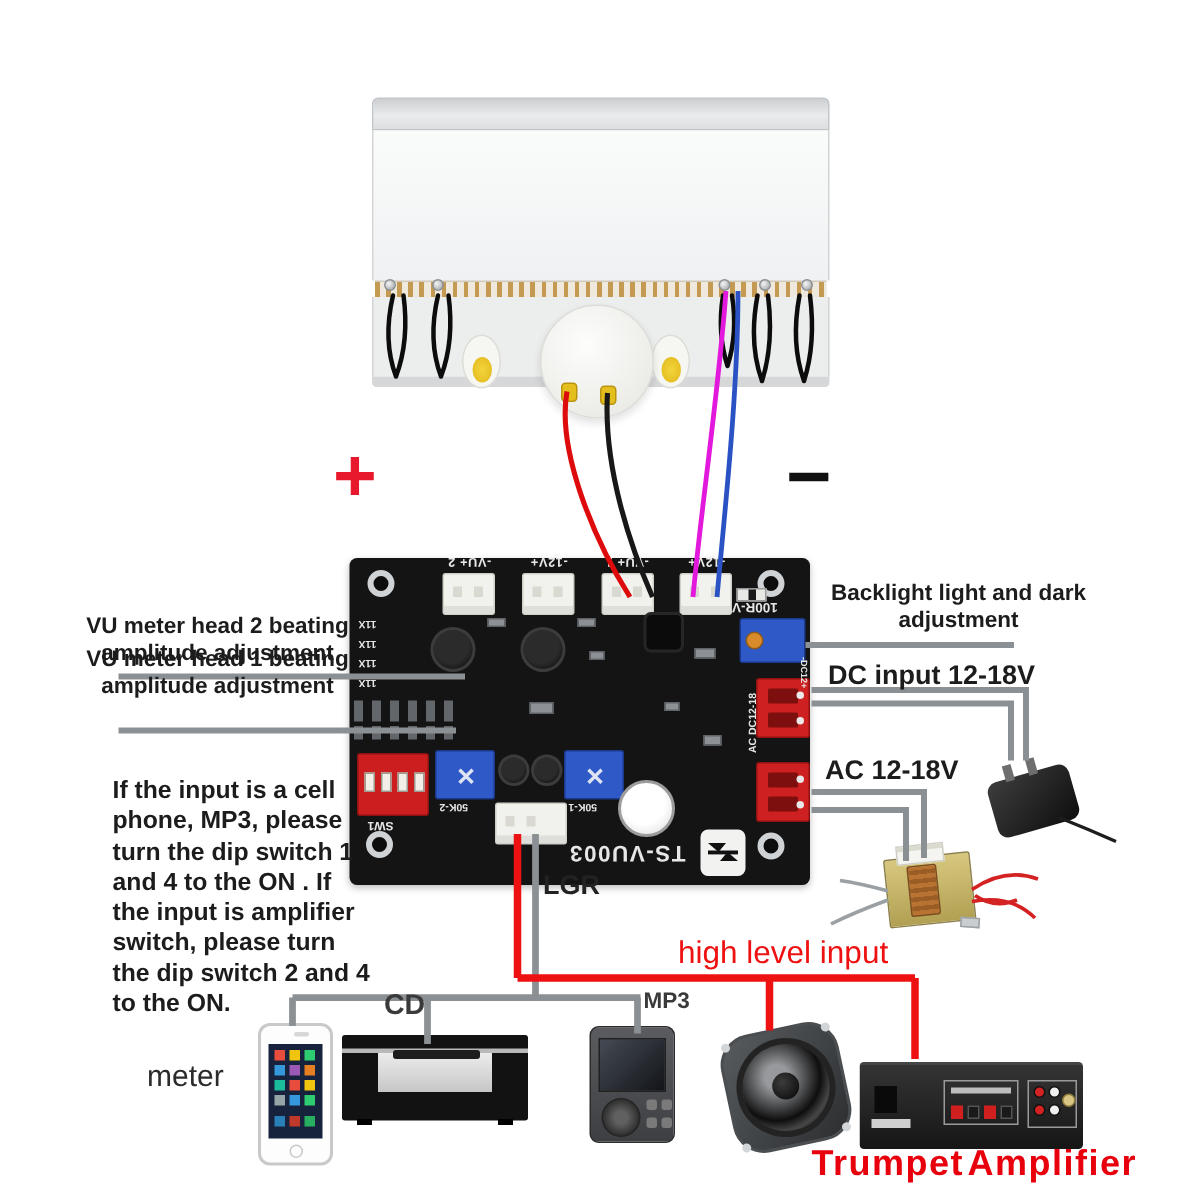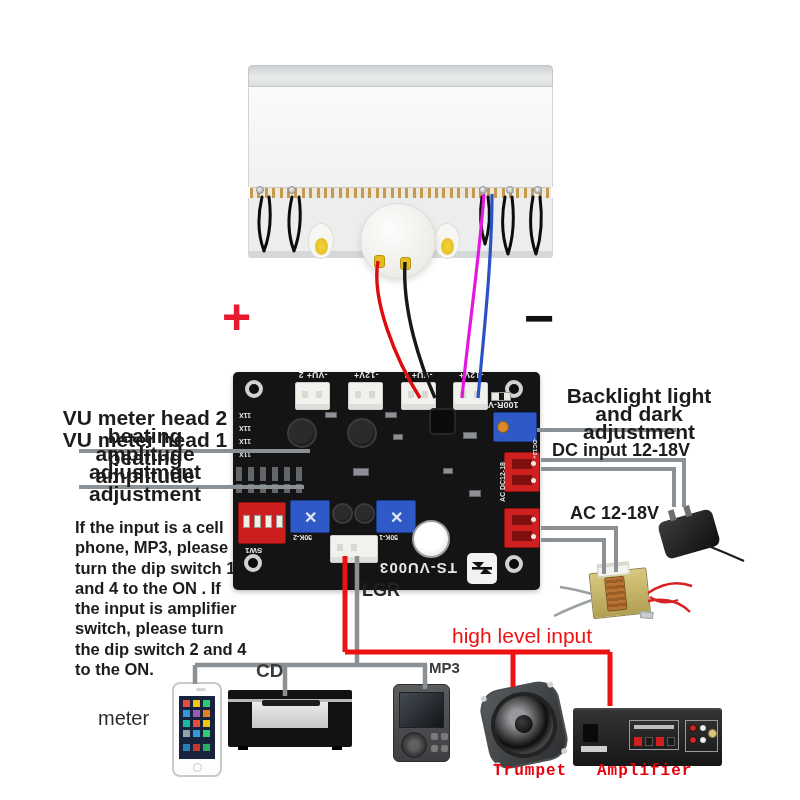--- a/index.html
+++ b/index.html
@@ -63,25 +63,25 @@
   .capround { border-radius:50%; background:radial-gradient(circle at 45% 40%, #2b2b2b 55%, #050505);
     border:2px solid #3c3c3c; }
   .whitecap { width:38px; height:38px; border-radius:50%;
     background:radial-gradient(circle at 45% 40%, #ffffff 50%, #d9d9d9); border:2px solid #9c9c9c; }
   .inductor { width:27px; height:27px; background:#0b0b0b; border:2px solid #262626; border-radius:5px; }
   .smd { background:#8d9094; border:1px solid #5f6367; }
   .padrow { background-image:repeating-linear-gradient(90deg,#70757a 0 6px,transparent 6px 12px); opacity:.85; }
   .logo { width:30px; height:31px; background:#f2f2f0; border-radius:5px; }
 
   
-  .note { color:#1c1c1c; font-weight:bold; line-height:18px; font-size:21px; text-align:center; }
+  .note { color:#1c1c1c; font-weight:bold; line-height:18px; font-size:15px; text-align:center; }
   .para { color:#1c1c1c; font-weight:bold; font-size:16.5px; line-height:20.3px; text-align:left; }
   .redtext { color:#ee1111; }
-  .monotext { font-family:Liberation Mono, monospace; color:#e8000d;
-    font-size:16px; font-weight:bold; letter-spacing:1px; }
+  .monotext { font-family:Liberation Sans, sans-serif; color:#e8000d;
+    font-size:24px; font-weight:bold; letter-spacing:1px;margin-left:48px; }
 
   
   .iphone { left:172px; top:682px; width:50px; height:95px; background:#fdfdfd;
     border:2px solid #c9c9c9; border-radius:8px; }
   .iphone .cam { position:absolute; left:22px; top:4px; width:10px; height:3px;
     border-radius:2px; background:#d7d7d7; }
   .iphone .screen { position:absolute; left:5px; top:12px; width:36px; height:63px;
     background:#17233d; overflow:hidden; }
   .iphone .dots { position:absolute; left:4px; top:4px; width:7px; height:7px; background:#e74c3c;
     box-shadow:10px 0 #f1c40f,20px 0 #2ecc71,0 10px #3498db,10px 10px #9b59b6,20px 10px #e67e22,
@@ -324,21 +324,21 @@
   </div>
   <div class="abs note txt" style="left:55px; top:431px; width:180px;">
     <div>VU meter head 1 beating</div>
     <div>amplitude adjustment</div>
   </div>
   <div class="abs note txt" style="left:549px; top:387px; width:180px;">
     <div>Backlight light and dark</div>
     <div>adjustment</div>
   </div>
   <div class="abs note txt" style="left:552px; top:441px; text-align:left; font-size:18px;">DC input 12-18V</div>
-  <div class="abs note txt" style="left:550px; top:504px; text-align:left; font-size:18px;margin-left:20px;">AC 12-18V</div>
+  <div class="abs note txt" style="left:550px; top:504px; text-align:left; font-size:18px;">AC 12-18V</div>
 
   <div class="abs para txt" style="left:75px; top:517px; width:215px;">
     <div>If the input is a cell</div>
     <div>phone, MP3, please</div>
     <div>turn the dip switch 1</div>
     <div>and 4 to the ON . If</div>
     <div>the input is amplifier</div>
     <div>switch, please turn</div>
     <div>the dip switch 2 and 4</div>
     <div>to the ON.</div>

